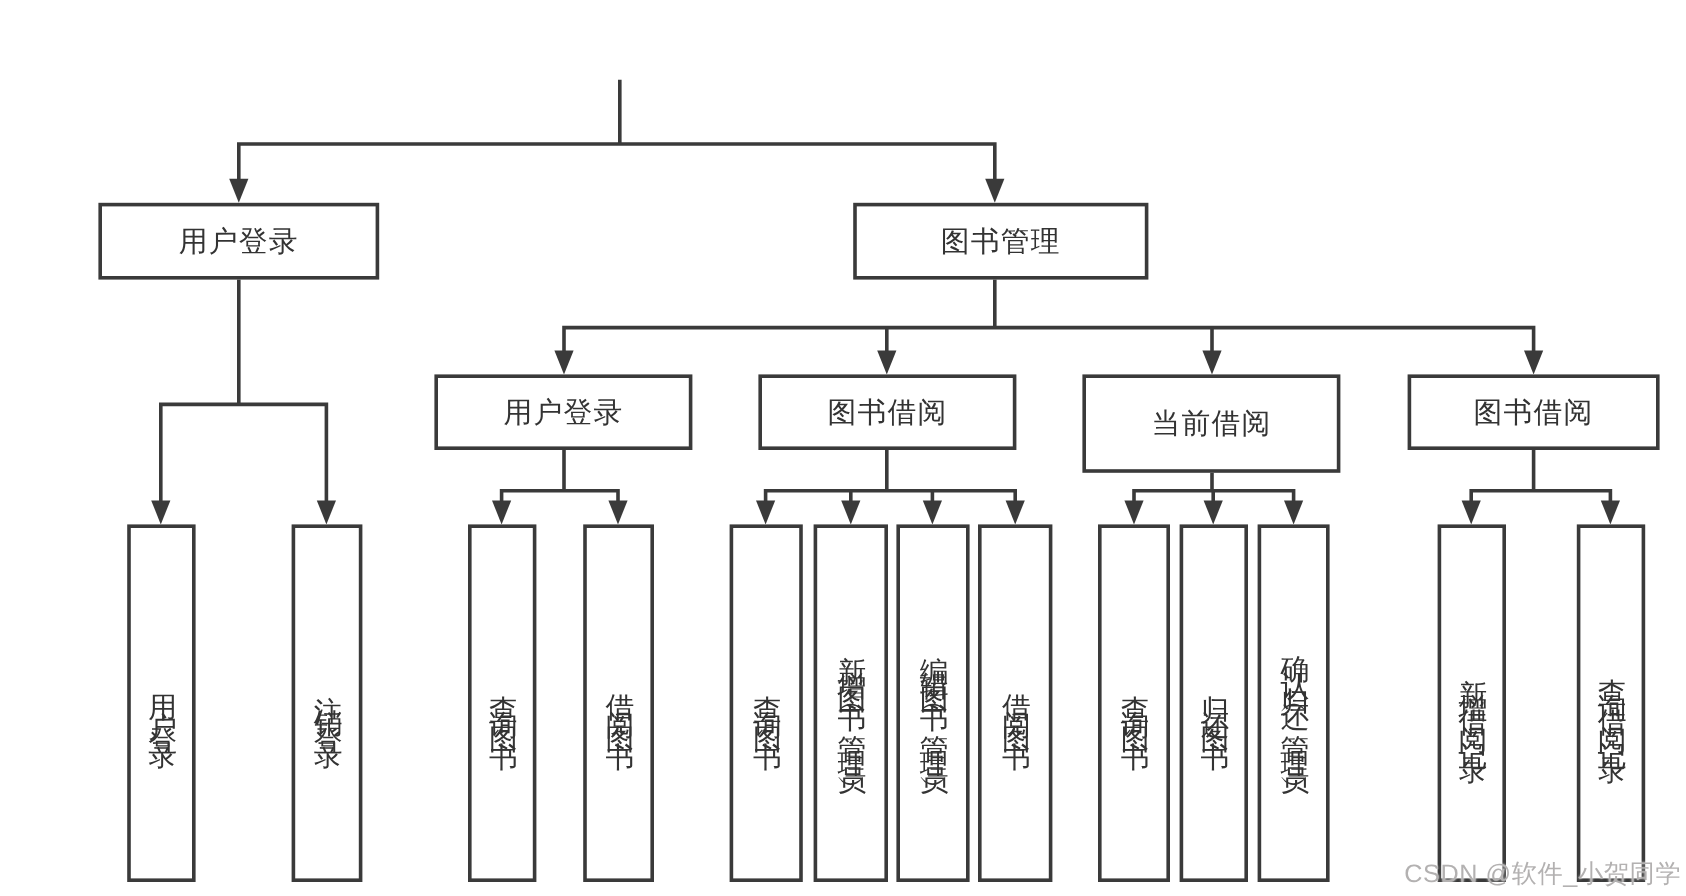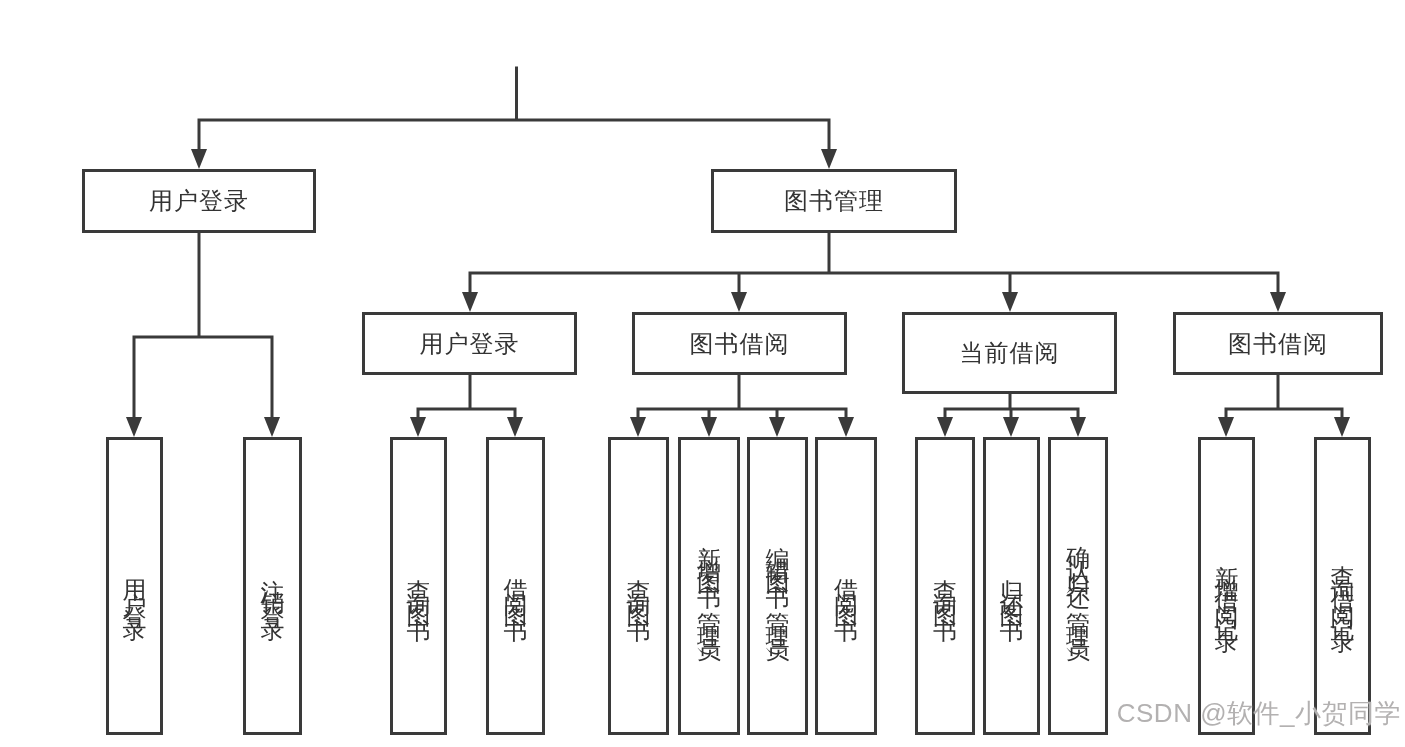--- a/index.html
+++ b/index.html
@@ -41,23 +41,23 @@
   .box.root { border-width: 4px; font-size: 21px; }
   .vbox span {
     writing-mode: vertical-rl;
     text-orientation: mixed;
     letter-spacing: 0.55em;
     line-height: 1;
     white-space: nowrap;
   }
   .watermark {
     position: absolute;
-    top: 696px;
+    top: 714px;
     right: 4px;
-    font-size: 26px;
+    font-size: 21px;
     color: var(--watermark);
     letter-spacing: 0.5px;
     text-shadow: 0 0 2px #ffffff;
     z-index: 3;
     margin-left: 14px;
   }
 </style>
 </head>
 <body>
 

